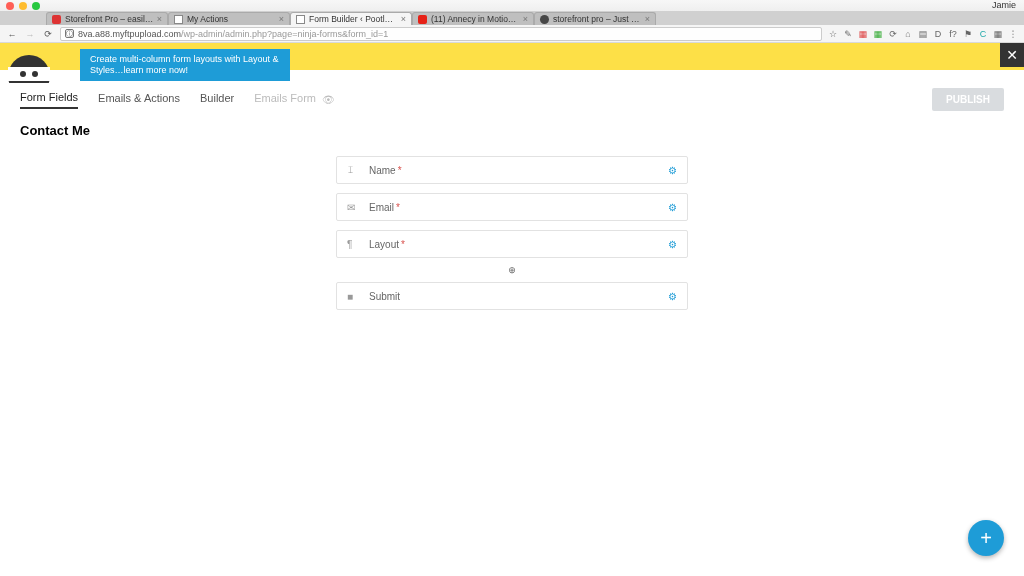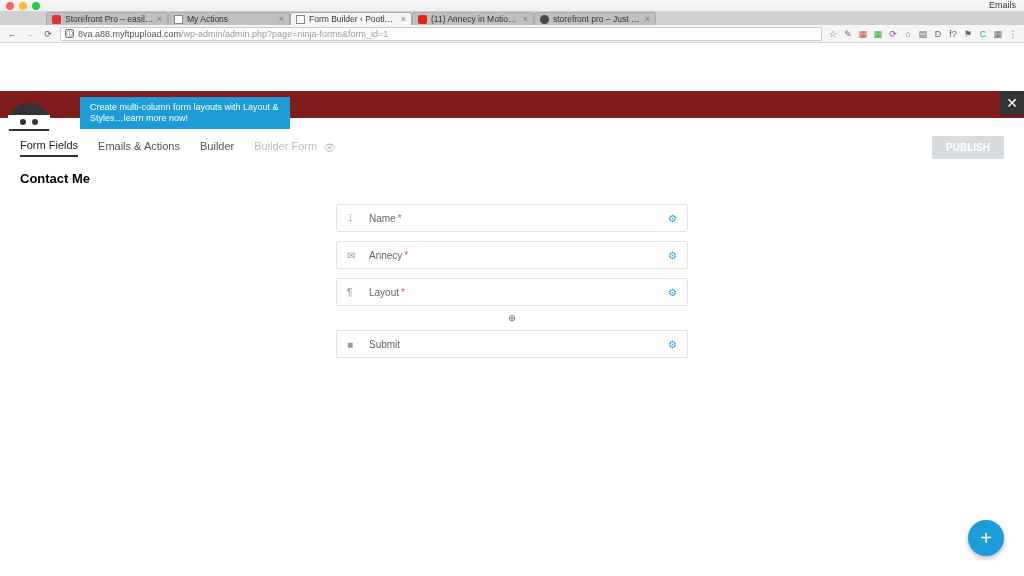--- a/index.html
+++ b/index.html
@@ -27,21 +27,21 @@
   .toolbar { height:18px; background:#f5f5f5; border-bottom:1px solid #d9d9d9; display:flex; align-items:center; padding:0 6px; font-size:9px; gap:6px;}
   .navicon{ color:#555; width:12px; text-align:center; cursor:pointer;}
   .navicon.dis{ color:#bbb;}
   .omnibox { flex:1; height:14px; border:1px solid #ccc; border-radius:2px; background:#fefefe; display:flex; align-items:center; padding:0 4px; font-size:9px; color:#555;}
   .omnibox .secure{ width:9px; height:9px; border:1px solid #777; border-radius:2px; margin-right:4px; display:flex;align-items:center;justify-content:center; font-size:7px;}
   .omnibox .path{ color:#999;}
   .exticons{ display:flex; gap:5px; align-items:center;}
   .exticons span{ width:10px; height:10px; display:flex; align-items:center; justify-content:center; font-size:9px; color:#666;}
 
   
-  .apphead { height:27px; background:#7f1d1d; position:relative; border-bottom:0;margin-top:48px; }
+  .apphead { height:27px; background:#fde047; position:relative; border-bottom:0; }
   .ninja-logo { position:absolute; left:6px; top:0; width:50px; height:40px; overflow:hidden;}
   .ninja-logo .head{ width:42px; height:42px; border-radius:50%; background:#333; position:absolute; top:12px; left:2px;}
   .ninja-logo .band{ width:42px; height:14px; background:#fff; position:absolute; top:24px; left:2px;}
   .ninja-logo .eye{ width:6px; height:6px; border-radius:50%; background:#333; position:absolute; top:28px;}
   .ninja-logo .e1{ left:14px;} .ninja-logo .e2{ left:26px;}
   .promo { position:absolute; left:80px; top:6px; background:#1e9cd7; color:#fff; font-size:9px; padding:5px 10px; width:210px; line-height:1.2; border-radius:0;}
   .closex{ position:absolute; right:0; top:0; width:24px; height:24px; background:#333; color:#fff; display:flex; align-items:center; justify-content:center; font-size:14px; cursor:pointer;}
 
   
   .tabsnav{ display:flex; align-items:center; gap:20px; padding:18px 20px 0 20px; font-size:11px; color:#555;}
@@ -69,21 +69,21 @@
 </style>
 </head>
 <body>
 
 <div class="sysbar">
   <div class="dots">
     <div class="dot" style="background:#ff5f57"></div>
     <div class="dot" style="background:#febc2e"></div>
     <div class="dot" style="background:#28c840"></div>
   </div>
-  <div class="sysname">Emails</div>
+  <div class="sysname">Jamie</div>
 </div>
 
 <div class="tabstrip" id="tabstrip">
     <div class="tab">
       <span class="favicon fav-red"></span>
     <span class="title">Storefront Pro – easily custom</span>
     <span class="x">×</span>
     </div>
     <div class="tab">
       <span class="favicon fav-doc"></span>
@@ -142,39 +142,39 @@
   </div>
   <div class="promo">Create multi-column form layouts with Layout &amp; Styles…learn more now!</div>
   <div class="closex">✕</div>
 </div>
 
 <div class="tabsnav" id="tabsnav">
 
 <div class="item active">Form Fields</div>
     <div class="item">Emails &amp; Actions</div>
     <div class="item">Builder</div>
-    <div class="item preview">Builder Form</div>
+    <div class="item preview">Emails Form</div>
     <span class="eye">👁</span>
     <div class="publishwrap">
       <div class="publish">PUBLISH</div>
     </div>
   </div>
 
 <div class="formtitle">Contact Me</div>
 
 <div class="canvas" id="canvas">
     <div class="field">
       <span class="ficon">𝙸</span>
     <span class="flabel">Name</span>
     <span class="req">*</span>
     <span class="gear">⚙</span>
     </div>
     <div class="field">
       <span class="ficon">✉</span>
-    <span class="flabel">Annecy</span>
+    <span class="flabel">Email</span>
     <span class="req">*</span>
     <span class="gear">⚙</span>
     </div>
     <div class="field">
       <span class="ficon">¶</span>
     <span class="flabel">Layout</span>
     <span class="req">*</span>
     <span class="gear">⚙</span>
     </div>
     <div class="droptarget">

